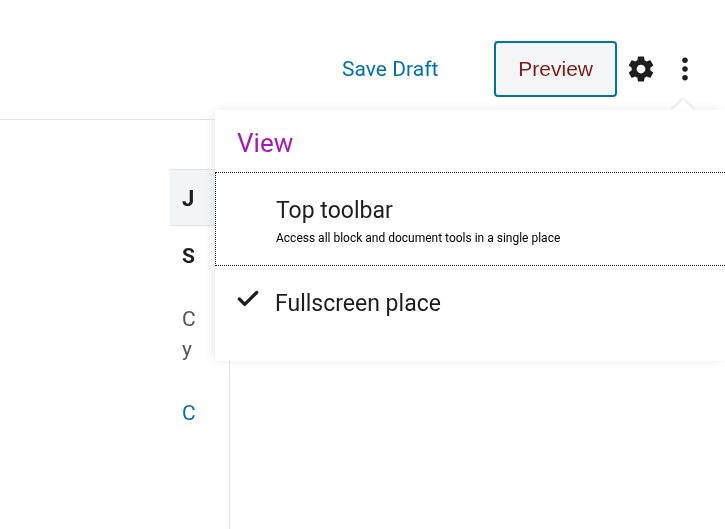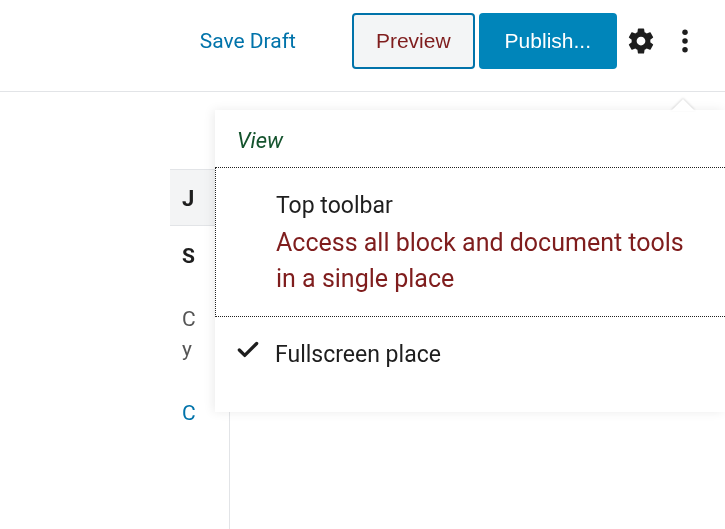--- a/index.html
+++ b/index.html
@@ -8,23 +8,24 @@
       width: 725px;
       height: 529px;
       background: #fff;
       overflow: hidden;
       position: relative;
     }
     .toolbar {
       display: flex;
       align-items: center;
       justify-content: flex-end;
-      padding: 13px 20px 22px 0;
+      padding: 28px 20px 22px 0;
       gap: 4px;
       border-bottom: 1px solid #e2e4e7;
+      margin-top: 13px;
     }
     .save-draft {
       color: #0073aa;
       font-size: 21px;
       padding: 8px 12px;
       cursor: pointer;
       margin-right: 40px;
     }
     .preview-btn {
       color: #7f1d1d;
@@ -94,58 +95,56 @@
       position: absolute;
       top: 110px;
       left: 215px;
       right: 0;
       background: #fff;
       box-shadow: -2px 0 10px rgba(0,0,0,0.08);
       z-index: 10;
       padding-bottom: 20px;
     }
     .dropdown-label {
-      color: #14532d;
-      font-size: 22px;
+      color: #a21caf;
+      font-size: 26px;
       padding: 18px 22px 14px;
-      font-style: italic;
     }
     .menu-item {
       padding: 16px 22px 18px 60px;
       position: relative;
       cursor: pointer;
     }
     .menu-item.selected {
       border: 1.5px dotted #222;
       border-right: none;
     }
     .menu-title {
       font-size: 23px;
       color: #1e1e1e;
       margin-bottom: 6px;
       margin-top: 8px;
     }
     .menu-desc {
-      font-size: 25px;
-      color: #7f1d1d;
+      font-size: 12px;
+      color: #000000;
       line-height: 1.45;
     }
     .check {
       position: absolute;
       left: 20px;
       top: 20px;
     }
   </style>
 </head>
 <body>
 
 <div class="toolbar">
   <span class="save-draft">Save Draft</span>
   <button class="preview-btn">Preview</button>
-  <button class="publish-btn">Publish...</button>
   <div class="icon-btn">
     <svg width="30" height="30" viewBox="0 0 24 24" fill="currentColor">
         <path d="M19.43 12.98c.04-.32.07-.64.07-.98s-.03-.66-.07-.98l2.11-1.65c.19-.15.24-.42.12-.64l-2-3.46c-.12-.22-.39-.3-.61-.22l-2.49 1c-.52-.4-1.08-.73-1.69-.98l-.38-2.65C14.46 2.18 14.25 2 14 2h-4c-.25 0-.46.18-.49.42l-.38 2.65c-.61.25-1.17.59-1.69.98l-2.49-1c-.23-.09-.49 0-.61.22l-2 3.46c-.13.22-.07.49.12.64l2.11 1.65c-.04.32-.07.65-.07.98s.03.66.07.98l-2.11 1.65c-.19.15-.24.42-.12.64l2 3.46c.12.22.39.3.61.22l2.49-1c.52.4 1.08.73 1.69.98l.38 2.65c.03.24.24.42.49.42h4c.25 0 .46-.18.49-.42l.38-2.65c.61-.25 1.17-.59 1.69-.98l2.49 1c.23.09.49 0 .61-.22l2-3.46c.12-.22.07-.49-.12-.64l-2.11-1.65zM12 15.5c-1.93 0-3.5-1.57-3.5-3.5s1.57-3.5 3.5-3.5 3.5 1.57 3.5 3.5-1.57 3.5-3.5 3.5z"></path>
       </svg>
   </div>
   <div class="icon-btn">
     <svg width="30" height="30" viewBox="0 0 24 24" fill="currentColor">
         <circle cx="12" cy="5" r="2.2"></circle>
         <circle cx="12" cy="12" r="2.2"></circle>
         <circle cx="12" cy="19" r="2.2"></circle>

